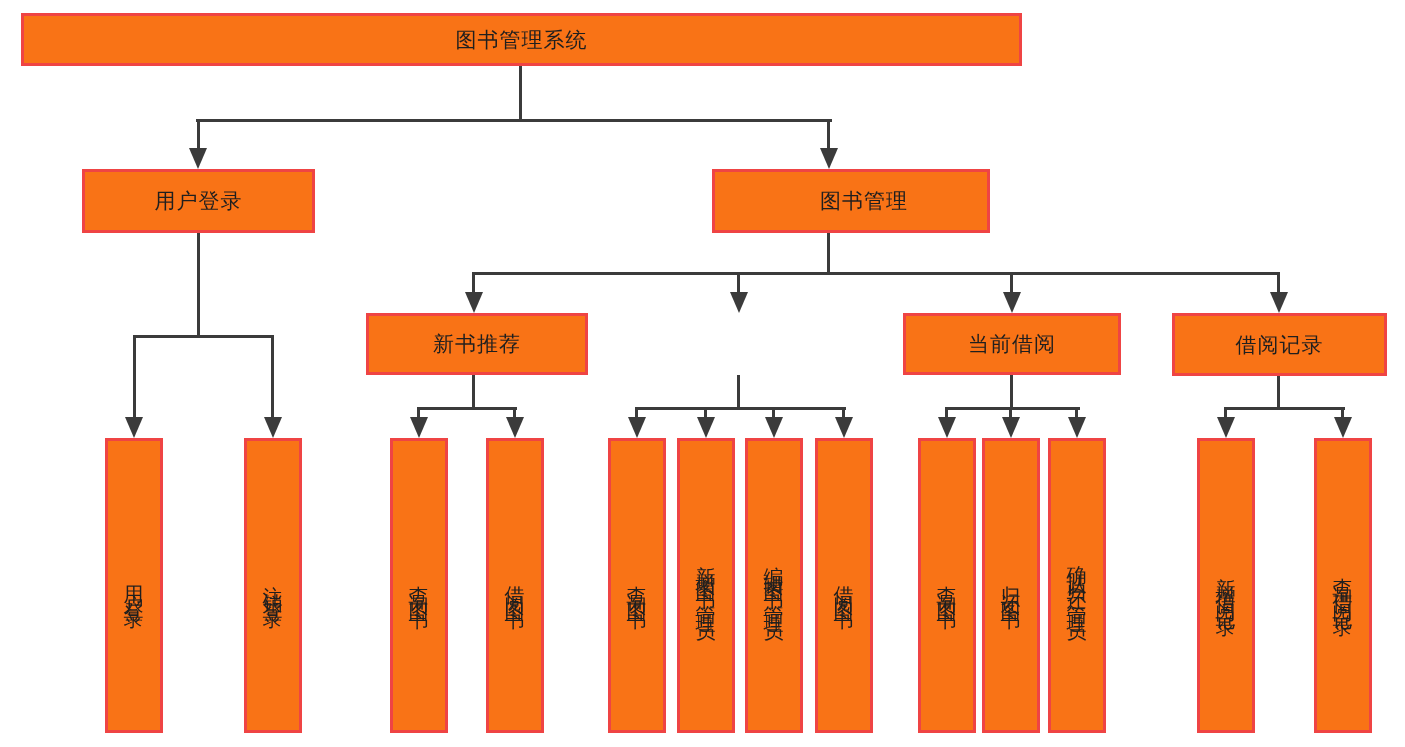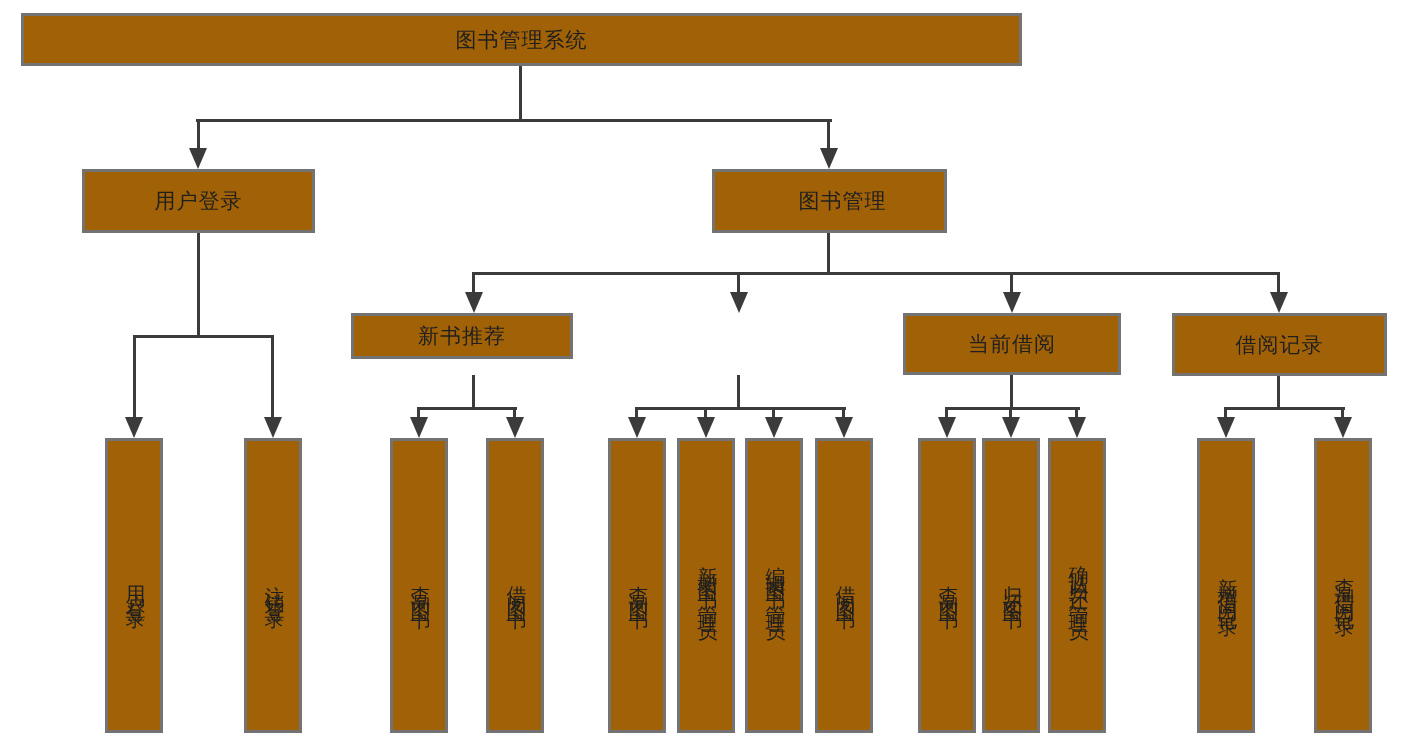--- a/index.html
+++ b/index.html
@@ -1,23 +1,23 @@
 <!DOCTYPE html>
 <html><head>
 <meta charset="utf-8">
 <style>
   html,body{margin:0;padding:0;background:#ffffff;}
   #stage{
     position:relative;width:1405px;height:747px;background:#ffffff;overflow:hidden;
     font-family:"Liberation Sans","DejaVu Sans",sans-serif;color:#1f1f1f;
   }
   .node{
-    position:absolute;background:#a16207;border:3px solid #737373;box-sizing:border-box;
+    position:absolute;background:#f97316;border:3px solid #ef4444;box-sizing:border-box;
     display:flex;align-items:center;justify-content:center;
-    font-size:21px;letter-spacing:1px;color:#1f1f1f;z-index:2;font-family:Liberation Mono, monospace;
+    font-size:21px;letter-spacing:1px;color:#1f1f1f;z-index:2;
   }
   .leaf span{
     writing-mode:vertical-rl;text-orientation:mixed;
     letter-spacing:8px;font-size:20px;line-height:1;
   }
   .vline,.hline{position:absolute;background:#3b3b3b;z-index:1;}
   .vline{width:3px;}
   .hline{height:3px;}
   .arrow{
     position:absolute;width:0;height:0;z-index:1;
@@ -43,21 +43,21 @@
     <div class="hline" style="left:196px;top:119px;width:636px;"></div>
     <div class="vline" style="left:197px;top:119px;height:31px;"></div>
     <div class="arrow" style="left:189px;top:148px;"></div>
     <div class="vline" style="left:827px;top:119px;height:31px;"></div>
     <div class="arrow" style="left:820px;top:148px;"></div>
   </div>
 
   <div class="node" style="left:82px;top:169px;width:233px;height:64px;">
     <span>用户登录</span>
   </div>
-  <div class="node" style="left:712px;top:169px;width:235px;height:64px;padding-left:26px;">
+  <div class="node" style="left:712px;top:169px;width:278px;height:64px;padding-left:26px;">
     <span>图书管理</span>
   </div>
 
   <div>
     <div class="vline" style="left:197px;top:233px;height:104px;"></div>
     <div class="hline" style="left:133px;top:335px;width:141px;"></div>
     <div class="vline" style="left:133px;top:335px;height:84px;"></div>
     <div class="arrow" style="left:125px;top:417px;"></div>
     <div class="vline" style="left:271px;top:335px;height:84px;"></div>
     <div class="arrow" style="left:264px;top:417px;"></div>
@@ -69,21 +69,21 @@
     <div class="vline" style="left:472px;top:272px;height:22px;"></div>
     <div class="arrow" style="left:465px;top:292px;"></div>
     <div class="vline" style="left:737px;top:272px;height:22px;"></div>
     <div class="arrow" style="left:730px;top:292px;"></div>
     <div class="vline" style="left:1010px;top:272px;height:22px;"></div>
     <div class="arrow" style="left:1003px;top:292px;"></div>
     <div class="vline" style="left:1277px;top:272px;height:22px;"></div>
     <div class="arrow" style="left:1270px;top:292px;"></div>
   </div>
 
-  <div class="node" style="left:351px;top:313px;width:222px;height:46px;">
+  <div class="node" style="left:366px;top:313px;width:222px;height:62px;">
     <span>新书推荐</span>
   </div>
   <div class="node" style="left:903px;top:313px;width:218px;height:62px;">
     <span>当前借阅</span>
   </div>
   <div class="node" style="left:1172px;top:313px;width:215px;height:63px;">
     <span>借阅记录</span>
   </div>
 
   <div>

